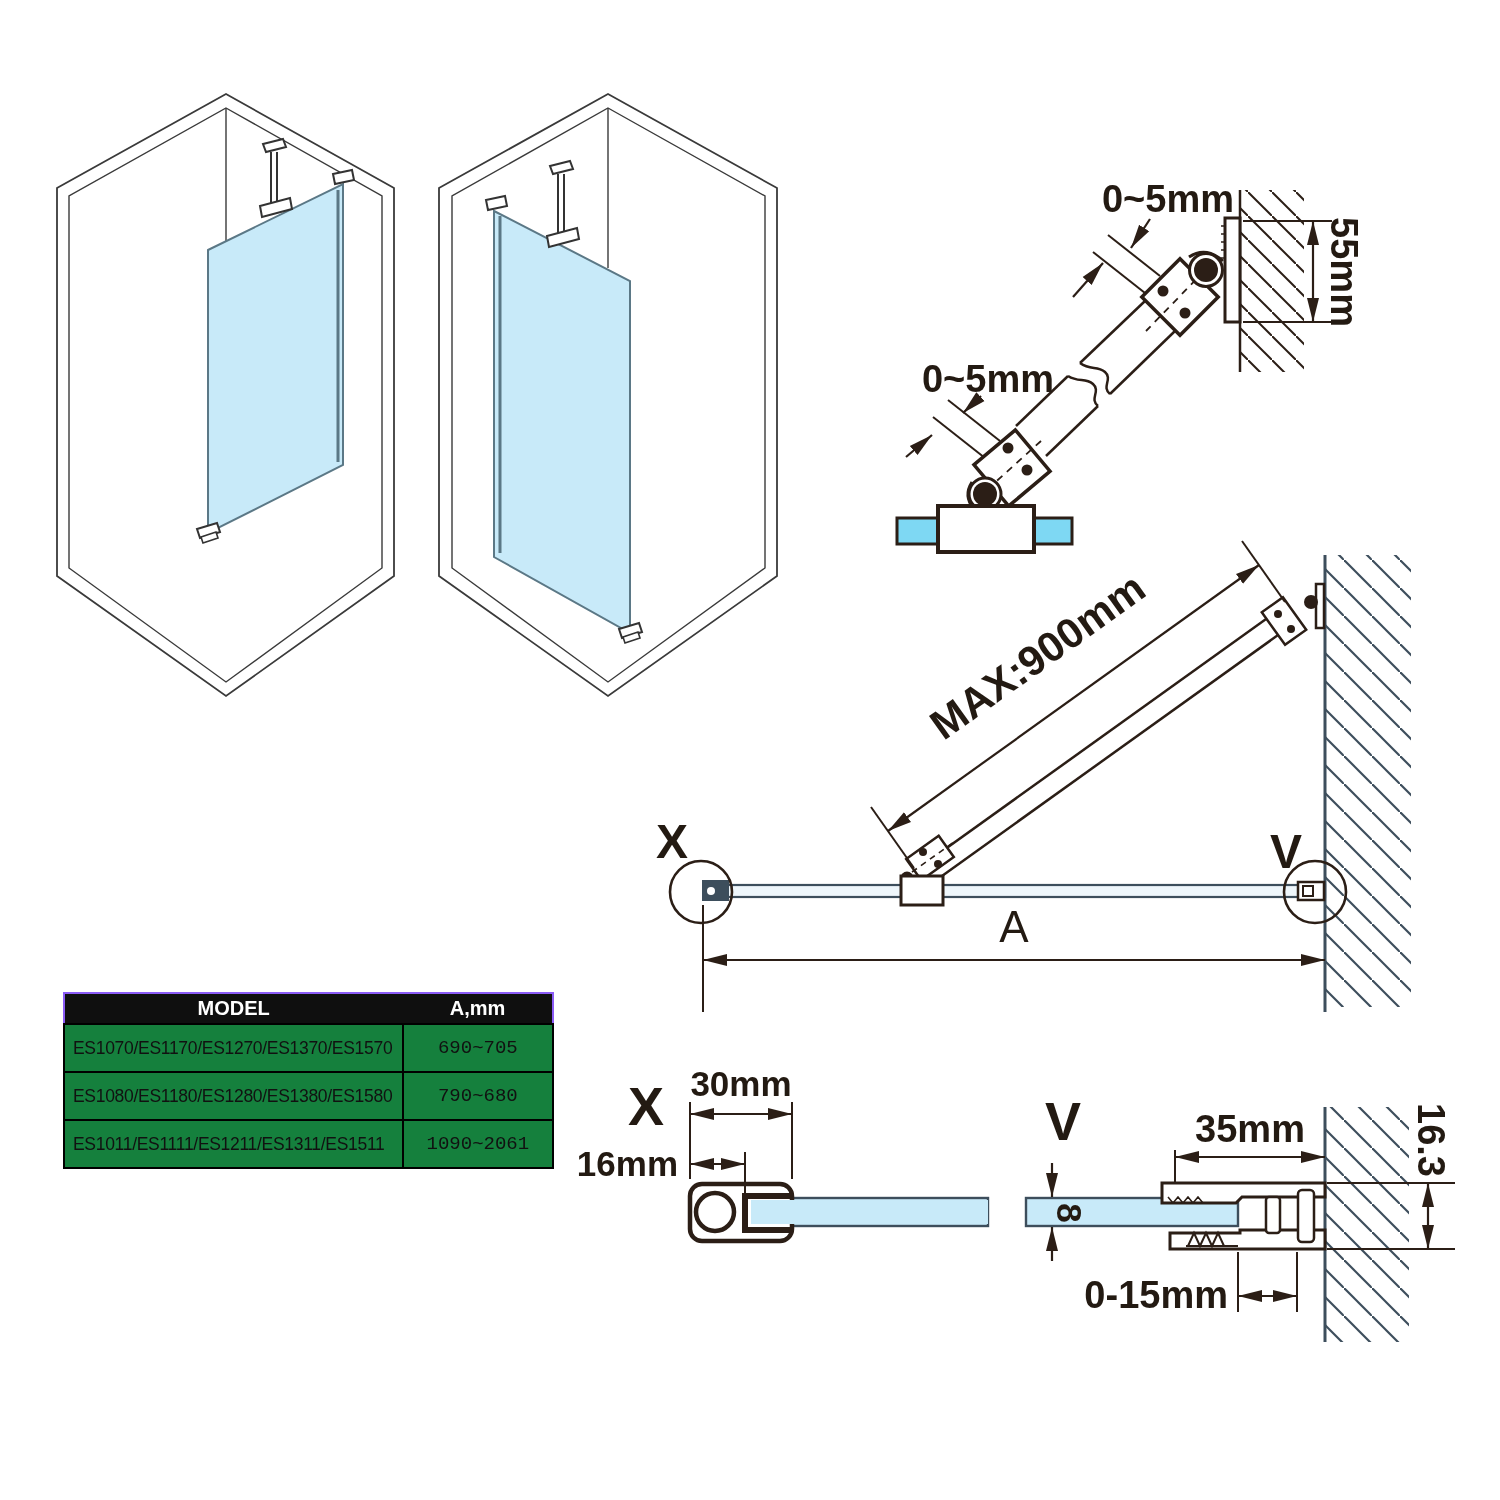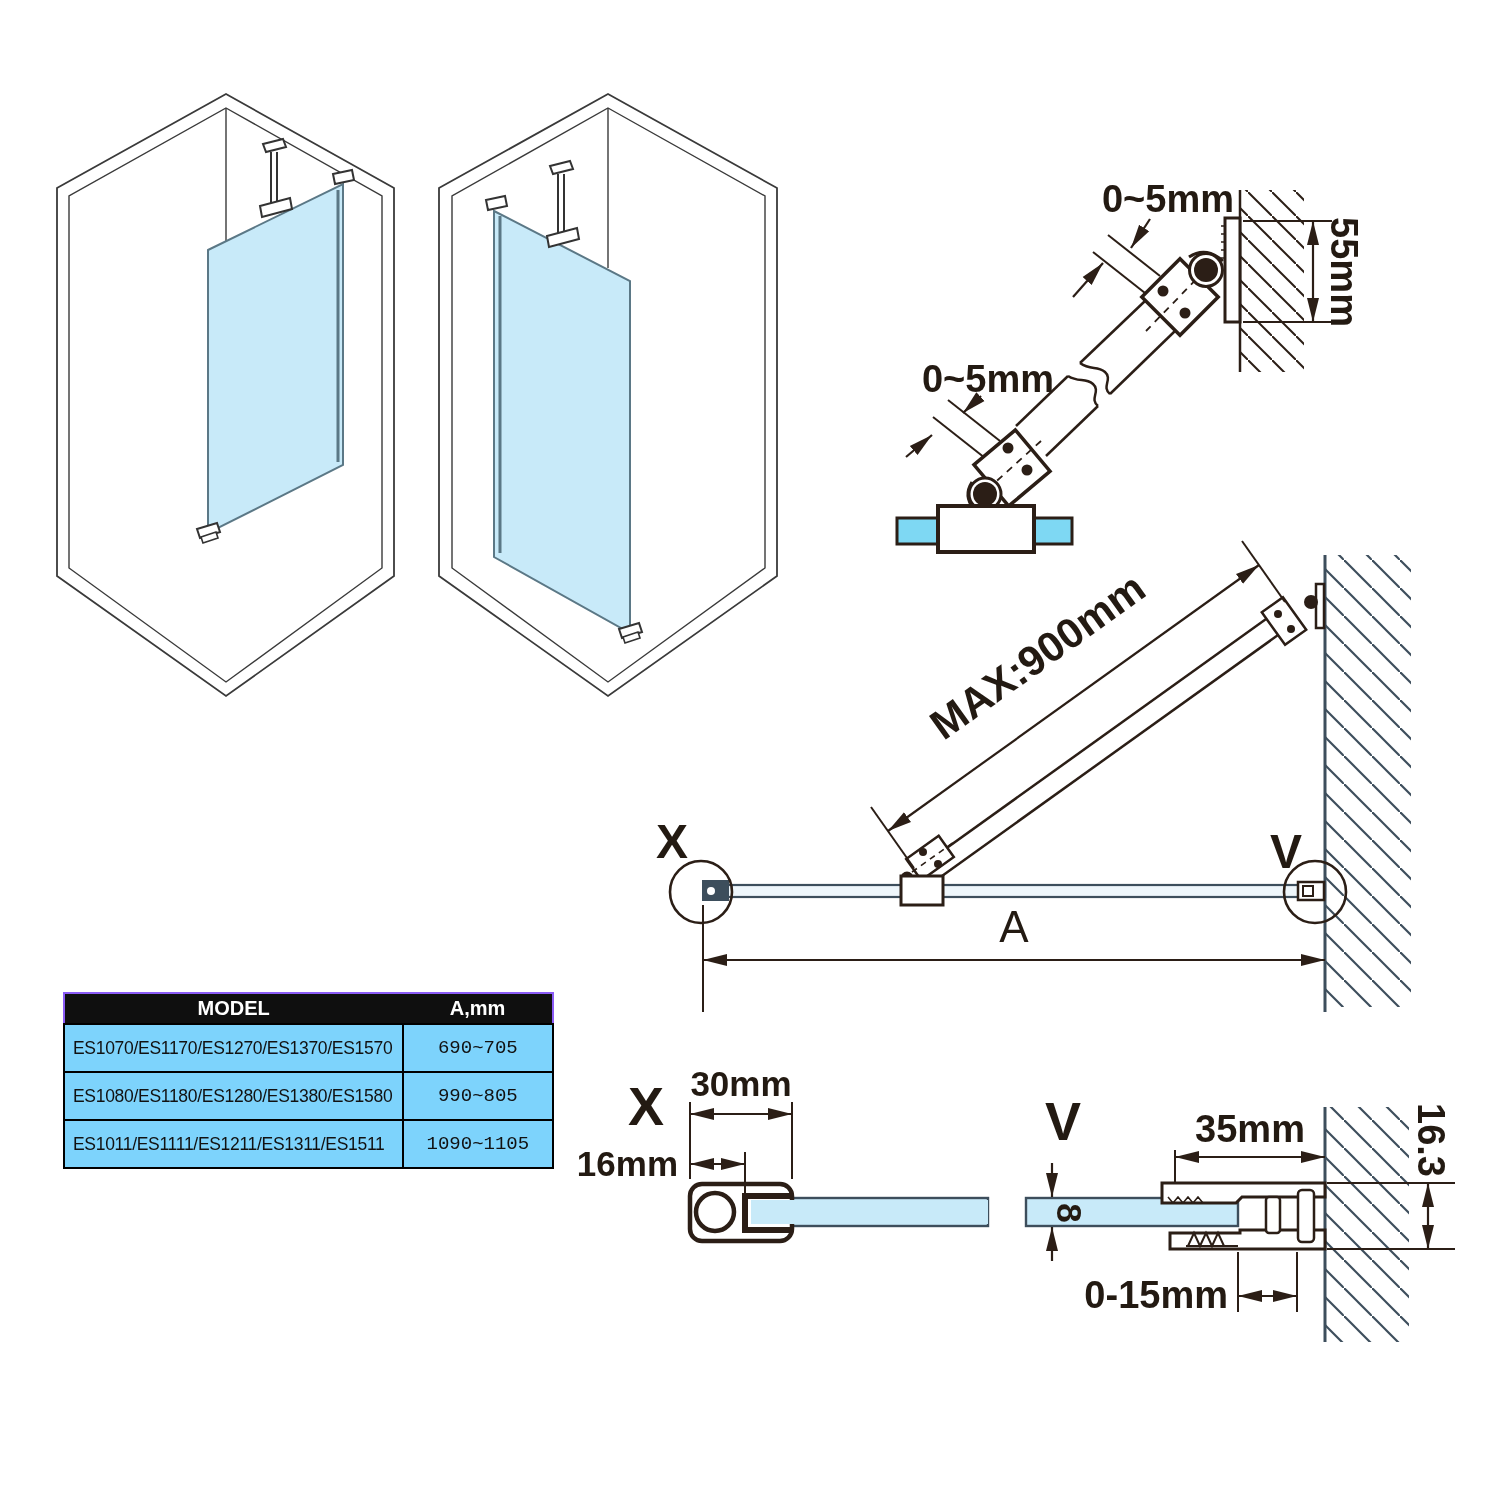--- a/index.html
+++ b/index.html
@@ -14,21 +14,21 @@
   .a-lbl{font-weight:500;font-size:44px;}
   .max-lbl{font-weight:700;font-size:42px;}
   .dim{stroke:#2b1e16;stroke-width:2.2;fill:none;}
   .ext{stroke:#2b1e16;stroke-width:2;fill:none;}
   .edge{stroke:#2b1e16;stroke-width:2.5;fill:none;}
   .iso{stroke:#3a3a3a;stroke-width:1.8;fill:none;}
   .iso2{stroke:#3a3a3a;stroke-width:1.4;fill:none;}
   
   table.models{position:absolute;left:63px;top:992px;width:491px;border-collapse:collapse;border:2px solid #8b5cf6;table-layout:fixed;}
   table.models th{background:#0f0f0f;color:#fff;font-size:20px;font-weight:700;height:27px;border:1px solid #0f0f0f;}
-  table.models td{border:2px solid #000;height:44px;background:#7dd3fc;color:#111;}
+  table.models td{border:2px solid #000;height:44px;background:#15803d;color:#111;}
   td.model-cell{font-size:17.5px;letter-spacing:-0.3px;padding-left:8px;text-align:left;}
   td.a-cell{font-size:19px;text-align:center;font-family:Liberation Mono, monospace;}
   col.c1{width:338px;} col.c2{width:150px;}
 </style>
 </head>
 <body>
 
 <div class="sheet">
 
 <svg width="1500" height="1500" viewBox="0 0 1500 1500">
@@ -270,22 +270,22 @@
       <th>A,mm</th>
     </tr>
   </thead>
   <tbody>
     <tr>
       <td class="model-cell">ES1070/ES1170/ES1270/ES1370/ES1570</td>
       <td class="a-cell">690~705</td>
     </tr>
     <tr>
       <td class="model-cell">ES1080/ES1180/ES1280/ES1380/ES1580</td>
-      <td class="a-cell">990~805</td>
+      <td class="a-cell">790~680</td>
     </tr>
     <tr>
       <td class="model-cell">ES1011/ES1111/ES1211/ES1311/ES1511</td>
-      <td class="a-cell">1090~1105</td>
+      <td class="a-cell">1090~2061</td>
     </tr>
   </tbody>
 </table>
 
 </div>
 
 </body></html>

